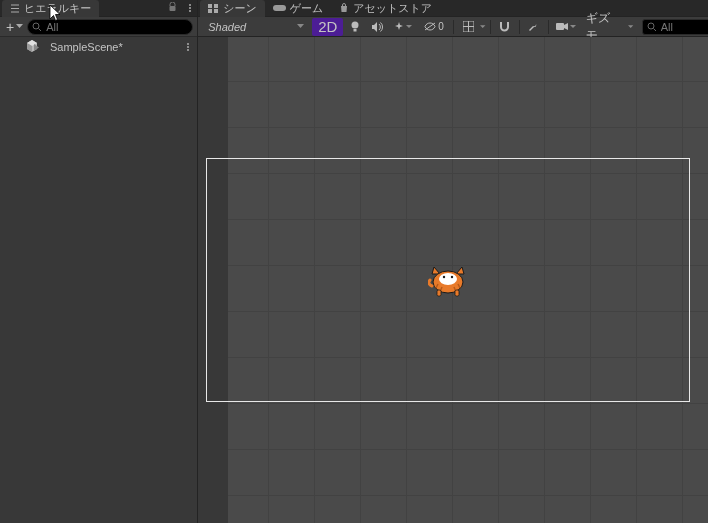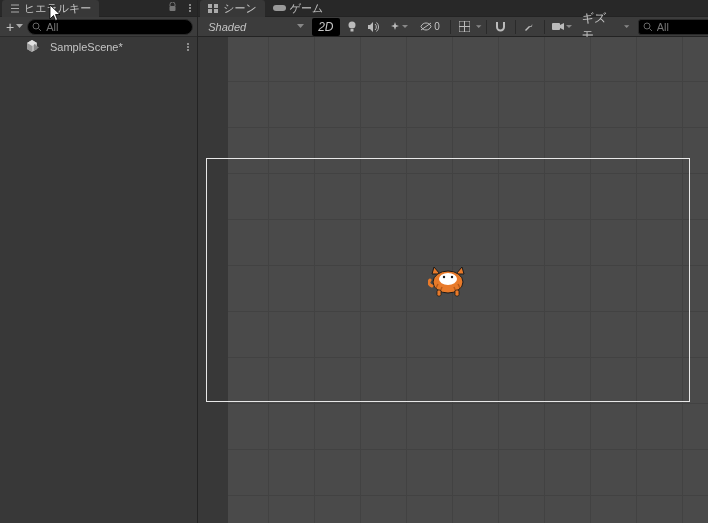--- a/index.html
+++ b/index.html
@@ -79,22 +79,22 @@
     background: #3c3c3c; border-bottom: 1px solid #232323;
     padding: 0 4px; gap: 2px;
   }
   .dropdown {
     display: flex; align-items: center; gap: 4px;
     height: 18px; padding: 0 6px; color: #c4c4c4; font-style: italic;
   }
   .dropdown.wide { min-width: 108px; justify-content: space-between; }
   .btn2d {
     height: 18px; padding: 0 6px; display: flex; align-items: center;
-    font-size: 12px; color: #c4c4c4;
-    background: #000000; border-radius: 2px; font-style: italic;
+    font-size: 15px; color: #c4c4c4;
+    background: #4c1d95; border-radius: 2px;
   }
   .tbtn {
     height: 18px; width: 22px; display: flex; align-items: center; justify-content: center;
     color: #c4c4c4;
   }
   .tbtn.with-drop { width: 30px; gap: 2px; }
   .sep { width: 1px; height: 14px; background: #2a2a2a; margin: 0 2px; }
   .gizmo-dd {
     display: flex; align-items: center; gap: 10px;
     height: 18px; padding: 0 4px; font-size: 12px;
@@ -219,20 +219,29 @@
       <span>シーン</span>
     </div>
     <div class="tab">
       <span class="icon">
         <svg width="13" height="8" viewBox="0 0 13 8">
             <rect x="0" y="1" width="13" height="6" rx="3" fill="#999"></rect>
           </svg>
       </span>
       <span>ゲーム</span>
     </div>
+    <div class="tab">
+      <span class="icon">
+        <svg width="10" height="10" viewBox="0 0 10 10">
+            <path d="M2 3h6l-.5 6h-5z" fill="#999"></path>
+            <path d="M3.5 3V2a1.5 1.5 0 013 0v1" stroke="#999" stroke-width="1" fill="none"></path>
+          </svg>
+      </span>
+      <span>アセットストア</span>
+    </div>
     <div class="spacer"></div>
 
   </div>
 
   <div class="s-toolbar">
     <div class="dropdown wide">
       <span>Shaded</span>
       <svg width="7" height="5" viewBox="0 0 7 5">
           <path d="M0 0l3.5 4L7 0" fill="#888"></path>
         </svg>

